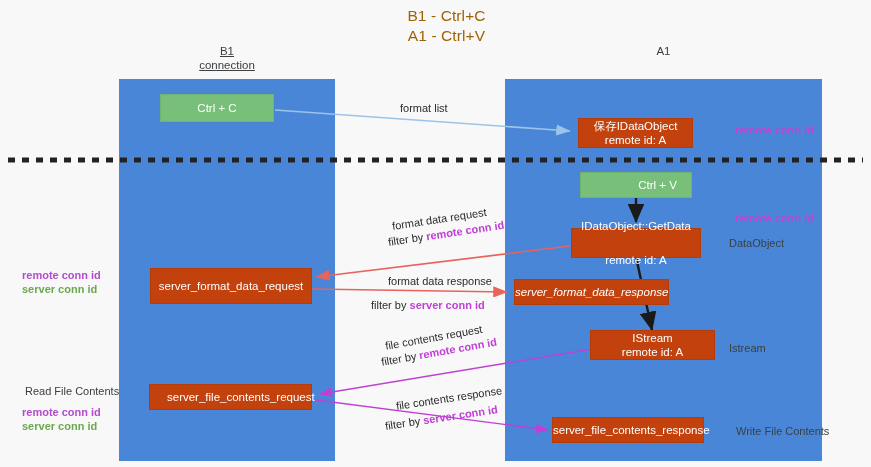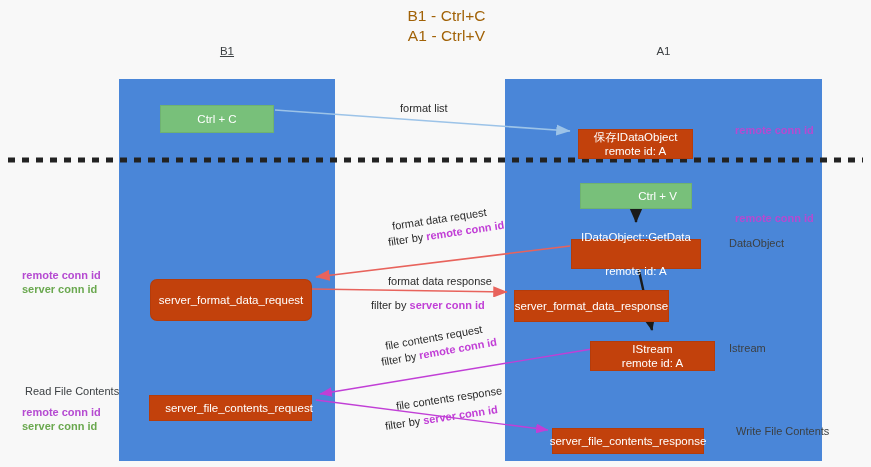--- a/index.html
+++ b/index.html
@@ -47,29 +47,27 @@
   }
   #title-b1 { left: 119px; top: 44px; width: 216px; text-decoration: underline; }
   #title-a1 { left: 505px; top: 44px; width: 317px; }
 
   
   .node {
     position: absolute;
     box-sizing: border-box;
     display: flex;
     flex-direction: column;
-    align-items: center;
     justify-content: center;
     color: #ffffff;
     font-size: 11.5px;
     line-height: 14px;
     text-align: center;
     border: 1px solid rgba(0,0,0,.07);
     white-space: nowrap;
-    margin-top: 11px;
   }
   .node.orange { background: #c2410c; }
   .node.green  { background: #78c07a; }
 
   
   .note {
     position: absolute;
     font-size: 11px;
     line-height: 14px;
     color: #3c4043;
@@ -107,20 +105,21 @@
   <div class="lane" id="lane-b1"></div>
   <div class="lane" id="lane-a1"></div>
 
   <div class="page-title">
     <div>B1 - Ctrl+C</div>
     <div>A1 - Ctrl+V</div>
   </div>
 
   <div class="lane-title" id="title-b1">
     <div>B1</div>
+    <div>connection</div>
   </div>
   <div class="lane-title" id="title-a1">
     <div>A1</div>
   </div>
 
   <svg class="overlay" viewBox="0 0 871 467">
     <defs>
       <marker id="ah-blue" markerWidth="9" markerHeight="7" refX="8.6" refY="3.5" orient="auto">
         <path d="M0,0 L9,3.5 L0,7 z" fill="#9cc3e8"></path>
       </marker>
@@ -163,25 +162,25 @@
 
   <div class="node green" style="left:580px; top:172px; width:112px; height:26px;padding-left:43px;">
     <span>Ctrl + V</span>
   </div>
 
   <div class="node orange" style="left:571px; top:228px; width:130px; height:30px;gap:20px;">
     <span>IDataObject::GetData</span>
     <span>remote id: A</span>
   </div>
 
-  <div class="node orange" style="left:150px; top:268px; width:162px; height:42px;border-radius:7px;">
+  <div class="node orange" style="left:150px; top:268px; width:162px; height:36px;">
     <span>server_format_data_request</span>
   </div>
 
-  <div class="node orange" style="left:514px; top:279px; width:155px; height:32px;">
+  <div class="node orange" style="left:514px; top:279px; width:155px; height:26px;font-style:italic;">
     <span>server_format_data_response</span>
   </div>
 
   <div class="node orange" style="left:590px; top:330px; width:125px; height:30px;">
     <span>IStream</span>
     <span>remote id: A</span>
   </div>
 
   <div class="node orange" style="left:149px; top:384px; width:163px; height:26px;padding-left:17px;">
     <span>server_file_contents_request</span>

